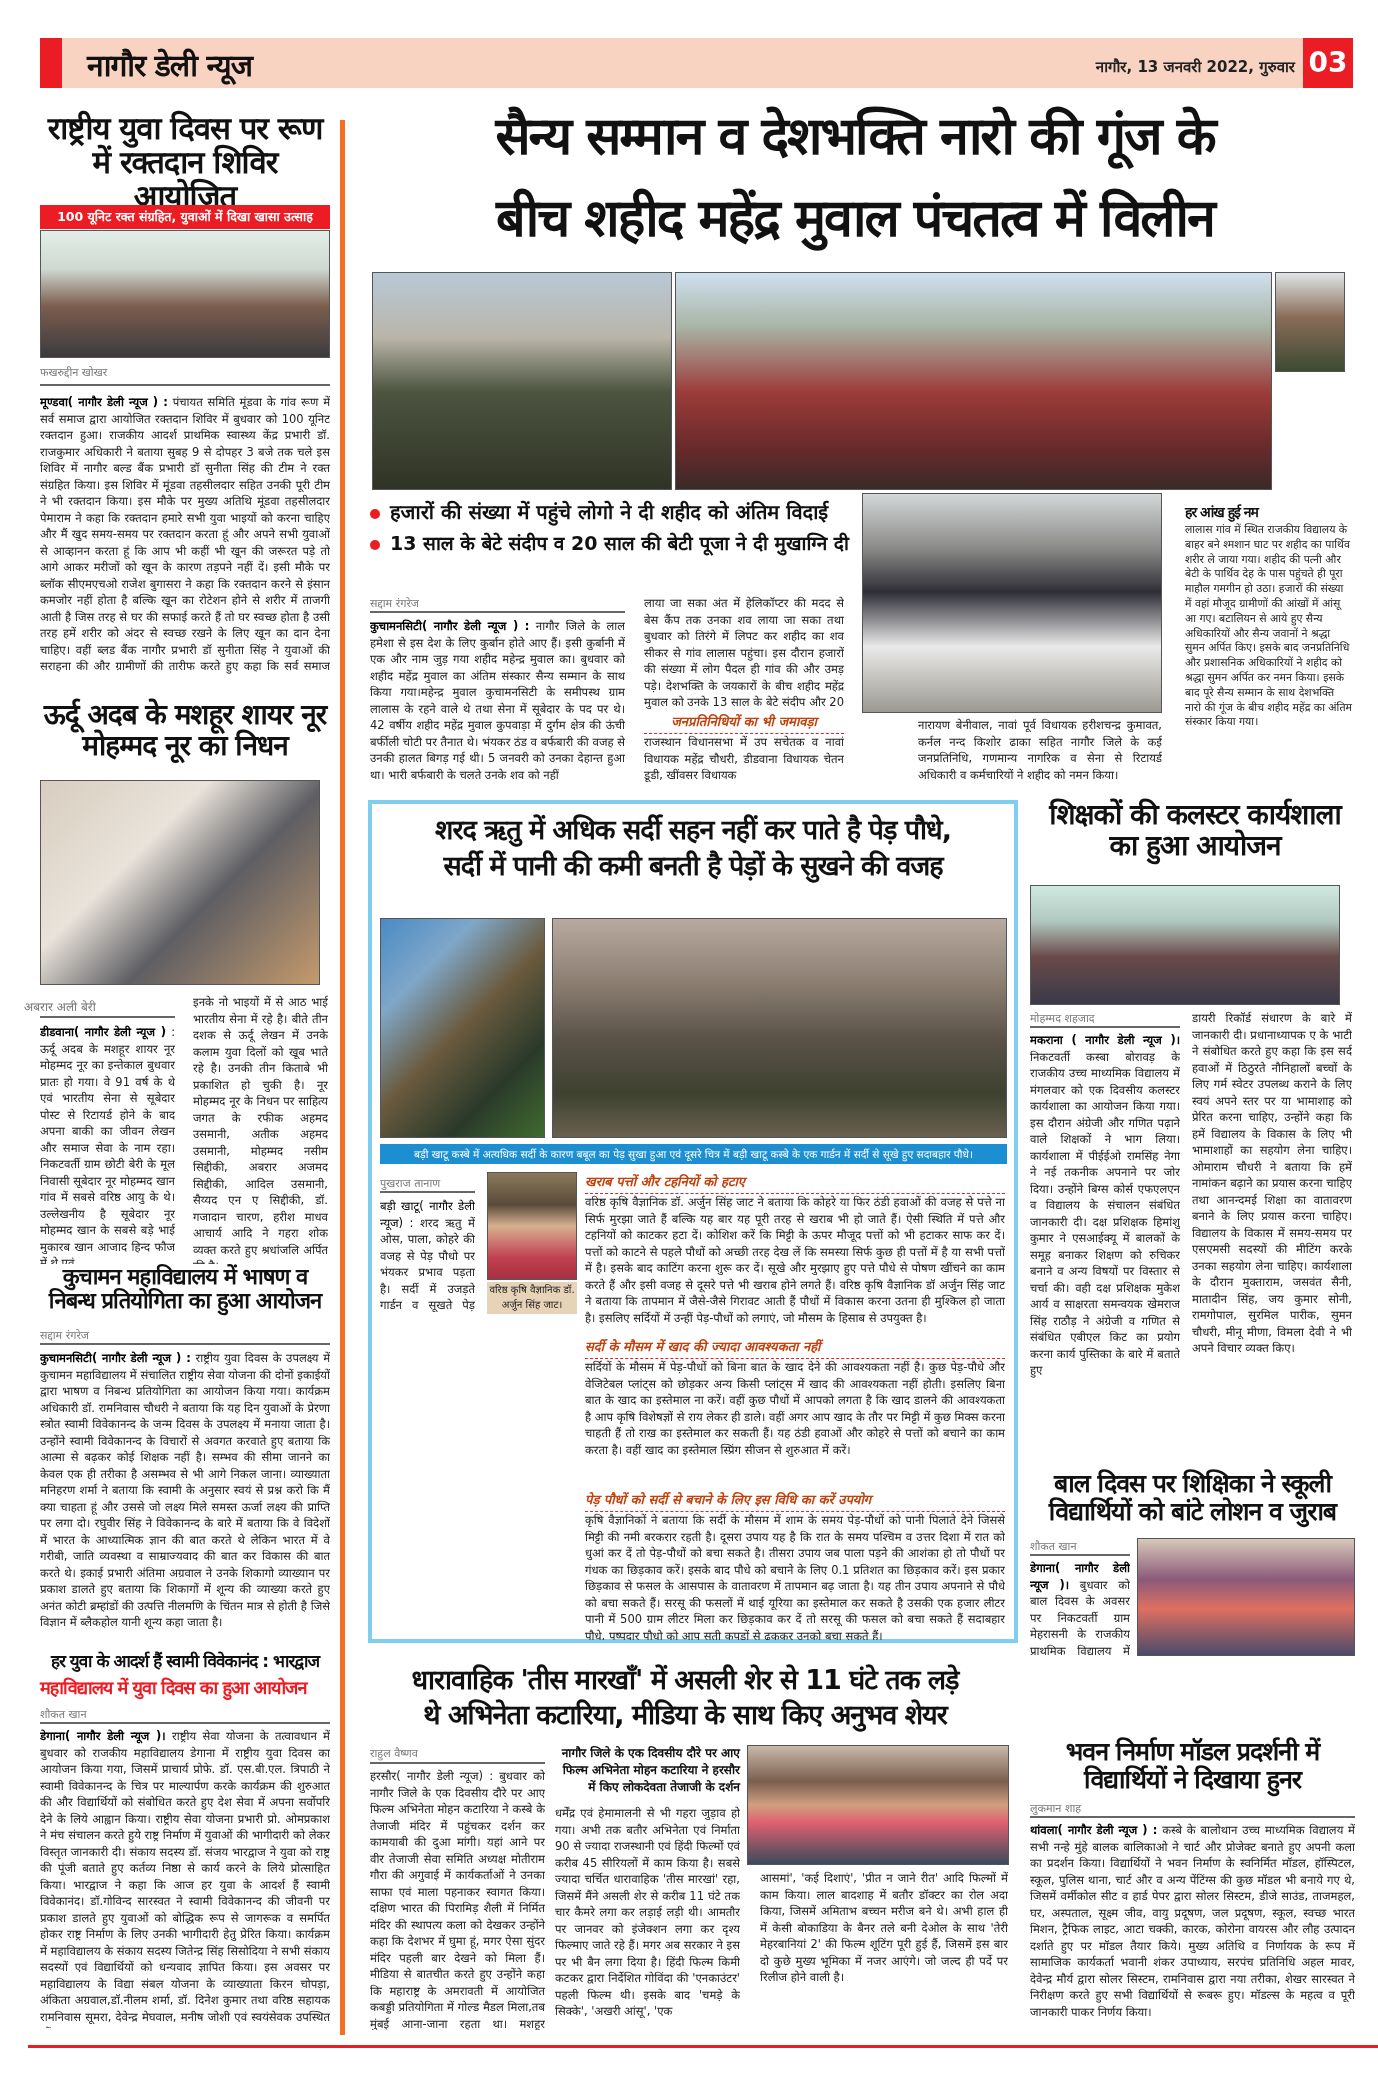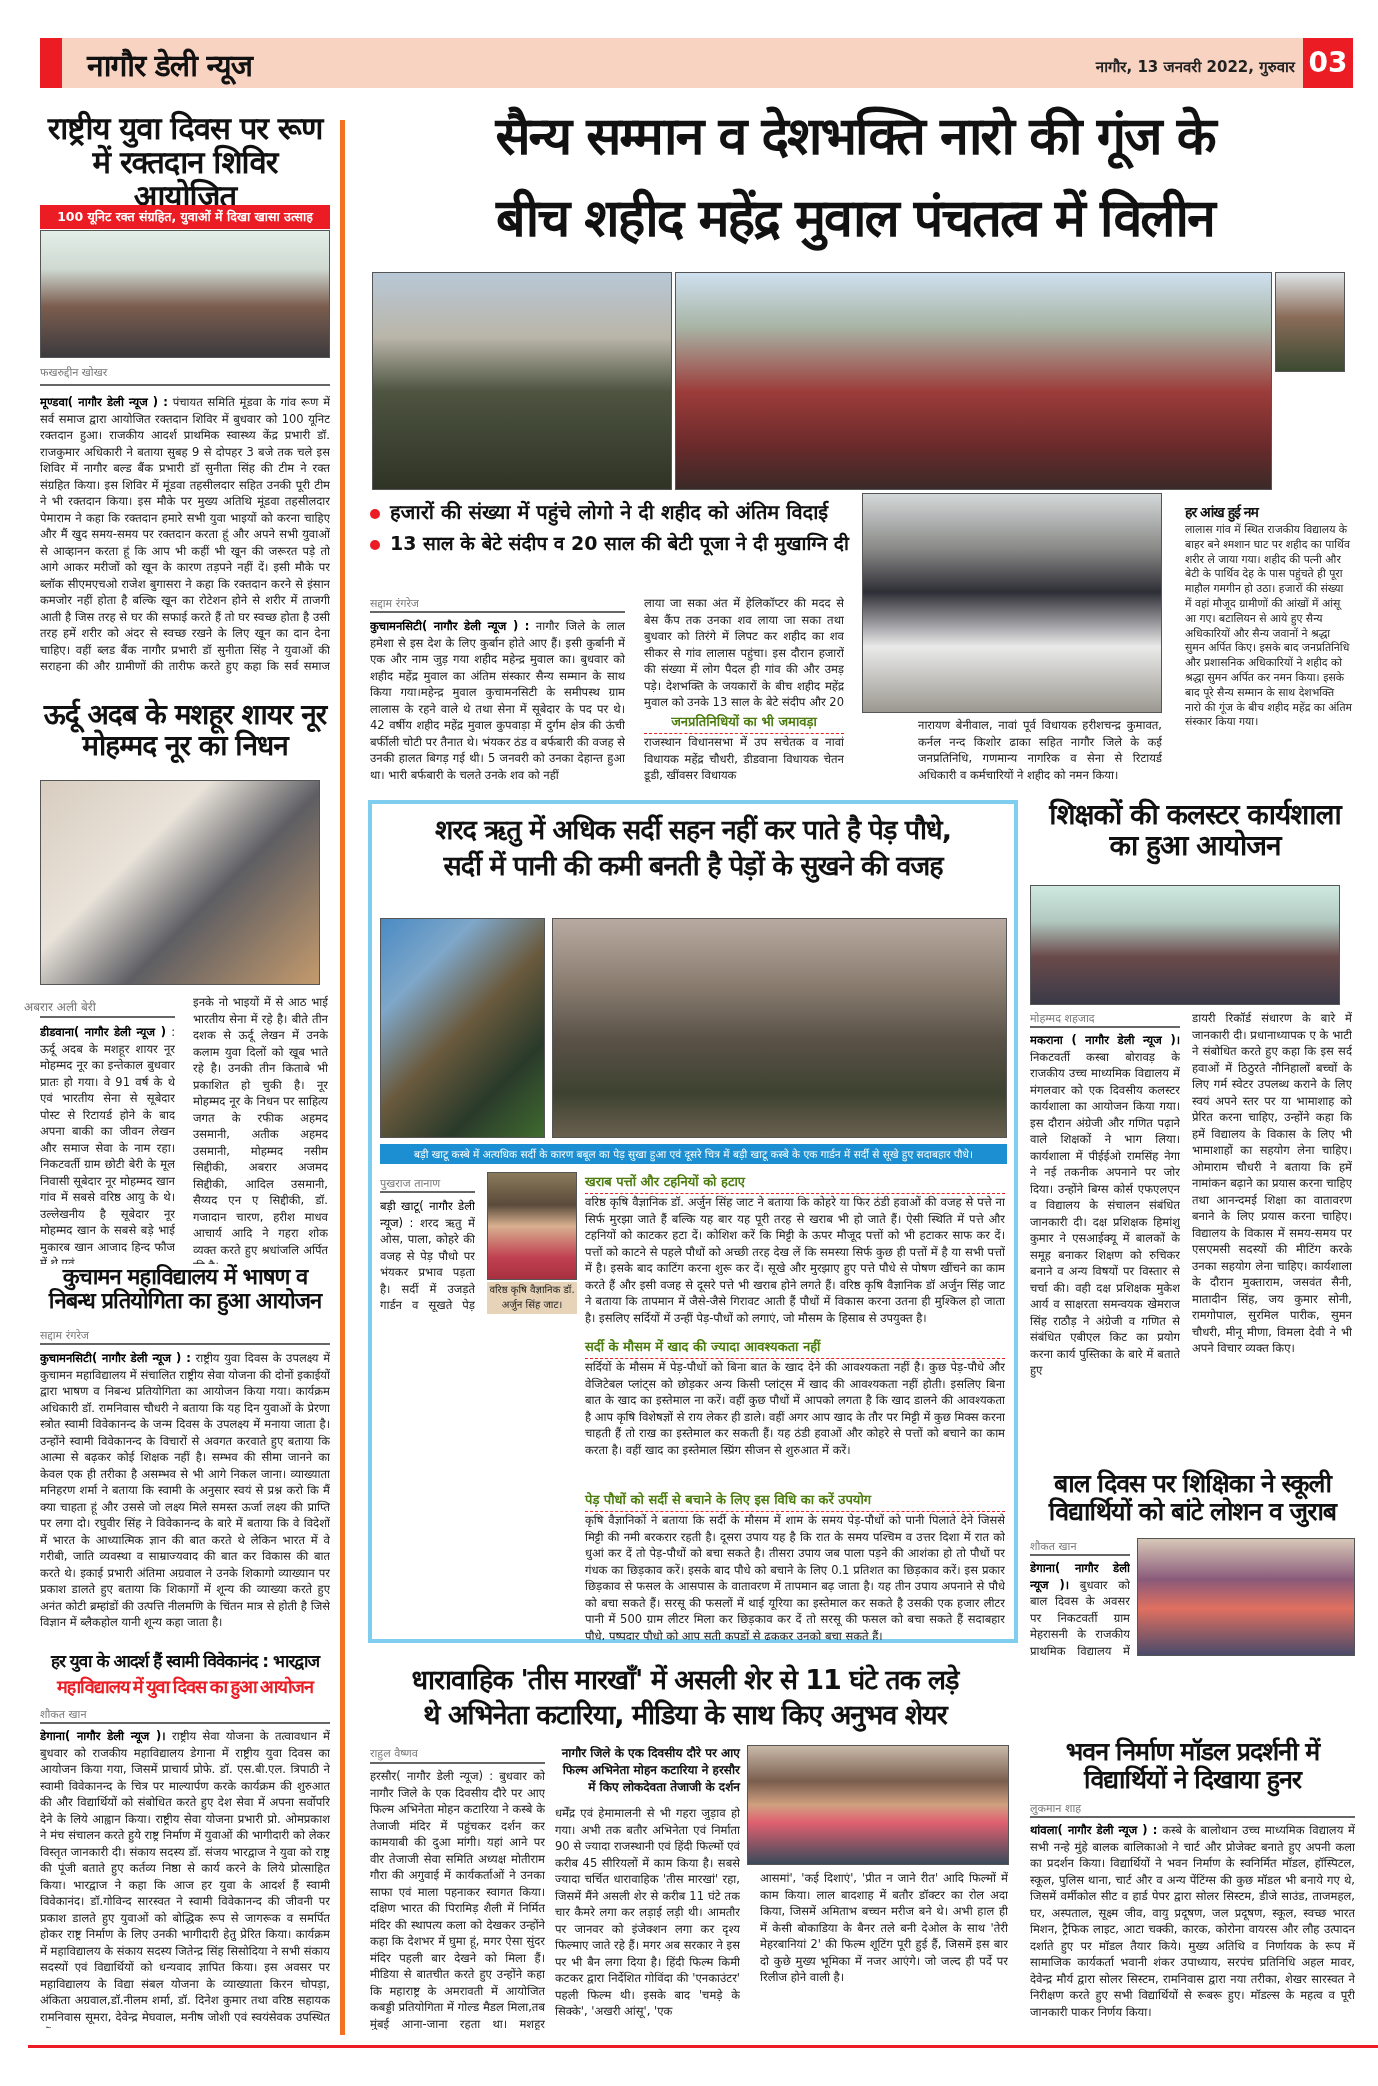--- a/index.html
+++ b/index.html
@@ -13,21 +13,21 @@
   .vline-orange { width: 5px; background: #f36f21; }
   .headline { font-weight: bold; color: #111; line-height: 1.1; letter-spacing: -1px; }
   .photo { border: 1px solid #555; }
   .byline { font-size: 11px; color: #777; }
   .body-text { font-size: 11.5px; line-height: 16.5px; color: #222; text-align: justify; overflow: hidden; }
   .body-text b { color: #000; }
   .rule { height: 2px; background: #666; }
   .redband { background: #ec1c24; color: #fff; font-weight: bold; text-align: center; }
   .bullet-line { font-size: 20px; font-weight: bold; color: #111; white-space: nowrap; }
   .bullet-dot { display: inline-block; width: 10px; height: 10px; border-radius: 50%; background: #ec1c24; margin-right: 10px; vertical-align: middle; }
-  .subhead-red { color: #4d7c0f; font-weight: bold; }
+  .subhead-red { color: #c2410c; font-weight: bold; font-style: italic; }
   .box-blue { border: 4px solid #7fcdef; }
   .caption-blue { background: #1b8fd1; color: #fff; font-size: 10.5px; text-align: center; line-height: 20px; }
   .dotted { border-bottom: 1px dashed #ec1c24; }
   .bottom-red { left: 28px; top: 2045px; width: 1352px; height: 3px; background: #ec1c24; }
 </style>
 </head>
 <body>
 
 <div class="abs masthead"></div>
 <div class="abs mast-red-l"></div>
@@ -50,21 +50,21 @@
 <div class="abs rule" style="left:40px; top:1016px; width:135px;"></div>
 <div class="abs body-text" style="left:40px; top:1024px; width:135px; height:240px;"><b>डीडवाना( नागौर डेली न्यूज )</b> <span>: ऊर्दू अदब के मशहूर शायर नूर मोहम्मद नूर का इन्तेकाल बुधवार प्रातः हो गया। वे 91 वर्ष के थे एवं भारतीय सेना से सूबेदार पोस्ट से रिटायर्ड होने के बाद अपना बाकी का जीवन लेखन और समाज सेवा के नाम रहा। निकटवर्ती ग्राम छोटी बेरी के मूल निवासी सूबेदार नूर मोहम्मद खान गांव में सबसे वरिष्ठ आयु के थे। उल्लेखनीय है सूबेदार नूर मोहम्मद खान के सबसे बड़े भाई मुकारब खान आजाद हिन्द फौज में थे एवं</span></div>
 <div class="abs body-text" style="left:193px; top:994px; width:135px; height:270px;">इनके नो भाइयों में से आठ भाई भारतीय सेना में रहे है। बीते तीन दशक से ऊर्दू लेखन में उनके कलाम युवा दिलों को खूब भाते रहे है। उनकी तीन किताबे भी प्रकाशित हो चुकी है। नूर मोहम्मद नूर के निधन पर साहित्य जगत के रफीक अहमद उसमानी, अतीक अहमद उसमानी, मोहम्मद नसीम सिद्दीकी, अबरार अजमद सिद्दीकी, आदिल उसमानी, सैय्यद एन ए सिद्दीकी, डॉ. गजादान चारण, हरीश माधव आचार्य आदि ने गहरा शोक व्यक्त करते हुए श्रधांजलि अर्पित की है।</div>
 
 <div class="abs headline" style="left:40px; top:1265px; width:290px; font-size:22px; text-align:center;">कुचामन महाविद्यालय में भाषण व निबन्ध प्रतियोगिता का हुआ आयोजन</div>
 <div class="abs byline" style="left:40px; top:1327px;">सद्दाम रंगरेज</div>
 <div class="abs rule" style="left:40px; top:1343px; width:290px;"></div>
 <div class="abs body-text" style="left:40px; top:1350px; width:290px; height:300px;"><b>कुचामनसिटी( नागौर डेली न्यूज ) :</b> <span>राष्ट्रीय युवा दिवस के उपलक्ष्य में कुचामन महाविद्यालय में संचालित राष्ट्रीय सेवा योजना की दोनों इकाईयों द्वारा भाषण व निबन्ध प्रतियोगिता का आयोजन किया गया। कार्यक्रम अधिकारी डॉ. रामनिवास चौधरी ने बताया कि यह दिन युवाओं के प्रेरणा स्त्रोत स्वामी विवेकानन्द के जन्म दिवस के उपलक्ष्य में मनाया जाता है। उन्होंने स्वामी विवेकानन्द के विचारों से अवगत करवाते हुए बताया कि आत्मा से बढ़कर कोई शिक्षक नहीं है। सम्भव की सीमा जानने का केवल एक ही तरीका है असम्भव से भी आगे निकल जाना। व्याख्याता मनिहरण शर्मा ने बताया कि स्वामी के अनुसार स्वयं से प्रश्न करो कि मैं क्या चाहता हूं और उससे जो लक्ष्य मिले समस्त ऊर्जा लक्ष्य की प्राप्ति पर लगा दो। रघुवीर सिंह ने विवेकानन्द के बारे में बताया कि वे विदेशों में भारत के आध्यात्मिक ज्ञान की बात करते थे लेकिन भारत में वे गरीबी, जाति व्यवस्था व साम्राज्यवाद की बात कर विकास की बात करते थे। इकाई प्रभारी अंतिमा अग्रवाल ने उनके शिकागो व्याख्यान पर प्रकाश डालते हुए बताया कि शिकागों में शून्य की व्याख्या करते हुए अनंत कोटी ब्रम्हांडों की उत्पत्ति नीलमणि के चिंतन मात्र से होती है जिसे विज्ञान में ब्लैकहोल यानी शून्य कहा जाता है।</span></div>
 
 <div class="abs headline" style="left:40px; top:1652px; width:290px; font-size:17px; text-align:center;">हर युवा के आदर्श हैं स्वामी विवेकानंद : भारद्वाज</div>
-<div class="abs headline" style="left:40px; top:1678px; width:290px; font-size:18px; text-align:center; color:#ec1c24;font-family:Liberation Serif, serif;">महाविद्यालय में युवा दिवस का हुआ आयोजन</div>
+<div class="abs headline" style="left:40px; top:1678px; width:290px; font-size:18px; text-align:left; color:#ec1c24;">महाविद्यालय में युवा दिवस का हुआ आयोजन</div>
 <div class="abs byline" style="left:40px; top:1706px;">शौकत खान</div>
 <div class="abs rule" style="left:40px; top:1722px; width:290px;"></div>
 <div class="abs body-text" style="left:40px; top:1728px; width:290px; height:300px;"><b>डेगाना( नागौर डेली न्यूज )।</b> <span>राष्ट्रीय सेवा योजना के तत्वावधान में बुधवार को राजकीय महाविद्यालय डेगाना में राष्ट्रीय युवा दिवस का आयोजन किया गया, जिसमें प्राचार्य प्रोफे. डॉ. एस.बी.एल. त्रिपाठी ने स्वामी विवेकानन्द के चित्र पर माल्यार्पण करके कार्यक्रम की शुरुआत की और विद्यार्थियों को संबोधित करते हुए देश सेवा में अपना सर्वोपरि देने के लिये आह्वान किया। राष्ट्रीय सेवा योजना प्रभारी प्रो. ओमप्रकाश ने मंच संचालन करते हुये राष्ट्र निर्माण में युवाओं की भागीदारी को लेकर विस्तृत जानकारी दी। संकाय सदस्य डॉ. संजय भारद्वाज ने युवा को राष्ट्र की पूंजी बताते हुए कर्तव्य निष्ठा से कार्य करने के लिये प्रोत्साहित किया। भारद्वाज ने कहा कि आज हर युवा के आदर्श हैं स्वामी विवेकानंद। डॉ.गोविन्द सारस्वत ने स्वामी विवेकानन्द की जीवनी पर प्रकाश डालते हुए युवाओं को बोद्धिक रूप से जागरूक व समर्पित होकर राष्ट्र निर्माण के लिए उनकी भागीदारी हेतु प्रेरित किया। कार्यक्रम में महाविद्यालय के संकाय सदस्य जितेन्द्र सिंह सिसोदिया ने सभी संकाय सदस्यों एवं विद्यार्थियों को धन्यवाद ज्ञापित किया। इस अवसर पर महाविद्यालय के विद्या संबल योजना के व्याख्याता किरन चोपड़ा, अंकिता अग्रवाल,डॉ.नीलम शर्मा, डॉ. दिनेश कुमार तथा वरिष्ठ सहायक रामनिवास सूमरा, देवेन्द्र मेघवाल, मनीष जोशी एवं स्वयंसेवक उपस्थित रहें।</span></div>
 
 <div class="abs headline" style="left:375px; top:108px; width:960px; font-size:52px; text-align:center; letter-spacing:-2px;">सैन्य सम्मान व देशभक्ति नारो की गूंज के</div>
 <div class="abs headline" style="left:375px; top:190px; width:960px; font-size:52px; text-align:center; letter-spacing:-2px;">बीच शहीद महेंद्र मुवाल पंचतत्व में विलीन</div>
 
 <div class="abs photo" style="left:372px; top:272px; width:300px; height:218px; background: linear-gradient(180deg,#b8c8d6 0%,#b9b5a8 30%,#4d5440 55%,#2f3325 100%);"></div>
 <div class="abs photo" style="left:675px; top:272px; width:597px; height:218px; background: linear-gradient(180deg,#cfe0ef 0%,#a8b4a5 25%,#9c3c3a 55%,#6b2a2b 80%,#3a2a28 100%);"></div>
 <div class="abs photo" style="left:1275px; top:272px; width:70px; height:100px; background: linear-gradient(180deg,#dfe5e8 0%,#8a6c58 45%,#3c4a32 100%);"></div>

